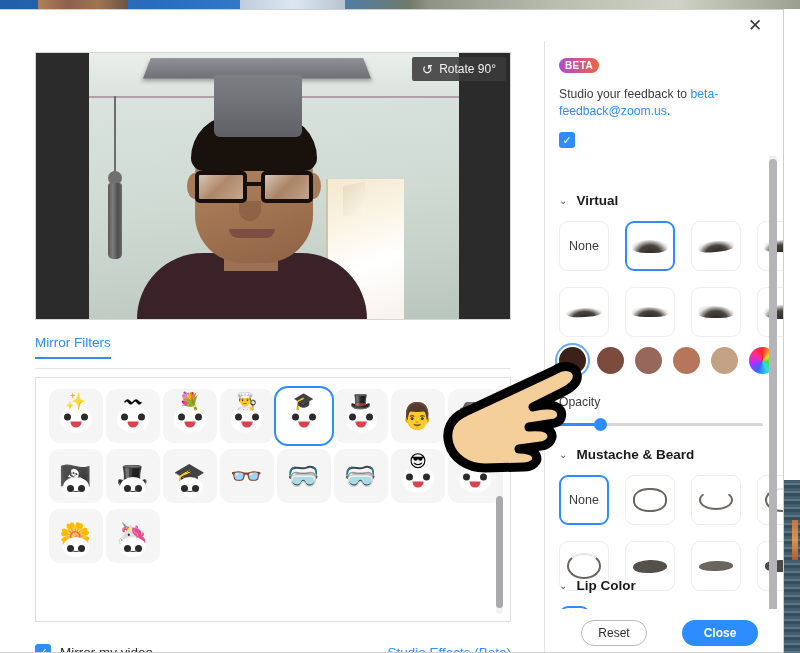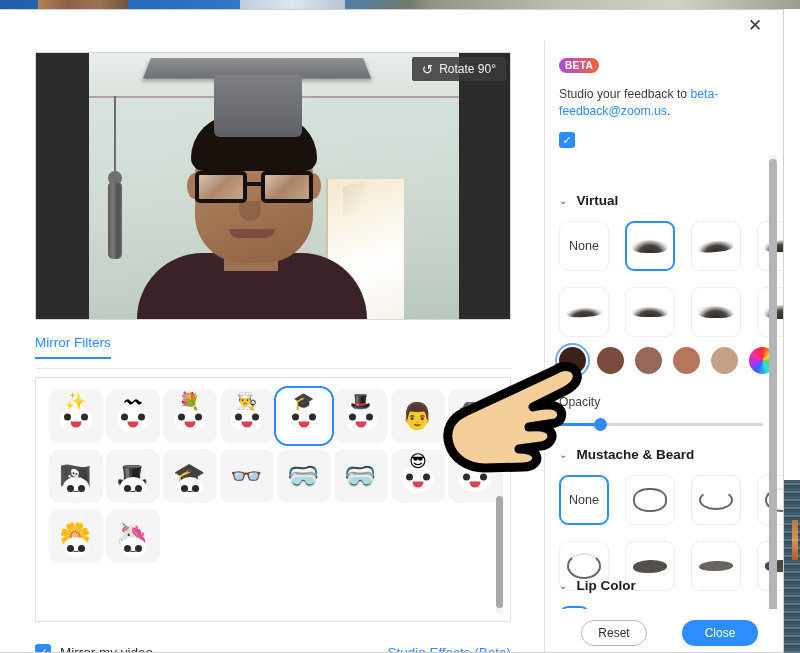--- a/index.html
+++ b/index.html
@@ -331,21 +331,21 @@
   .footer {
     position: absolute; left: 545px; top: 599px; width: 239px; height: 45px;
     background: #fff;
   }
   .btn {
     position: absolute; top: 11px; height: 26px; border-radius: 13px;
     display: flex; align-items: center; justify-content: center;
     font-size: 12px; cursor: pointer;
   }
   .btn-reset { left: 36px; width: 66px; border: 1px solid #b9b9b9; color: #2d2d2d; background: #fff; }
-  .btn-close { right: 26px; width: 76px; background: #2d8cff; color: #fff; }
+  .btn-close { right: 26px; width: 76px; background: #2d8cff; color: #fff; font-weight: bold; }
 
   
   .hand { position: absolute; left: 437px; top: 360px; width: 175px; height: 120px; pointer-events: none; }
 </style>
 </head>
 <body>
 
 <div id="root">
 
   <div class="bg-top-bar">

